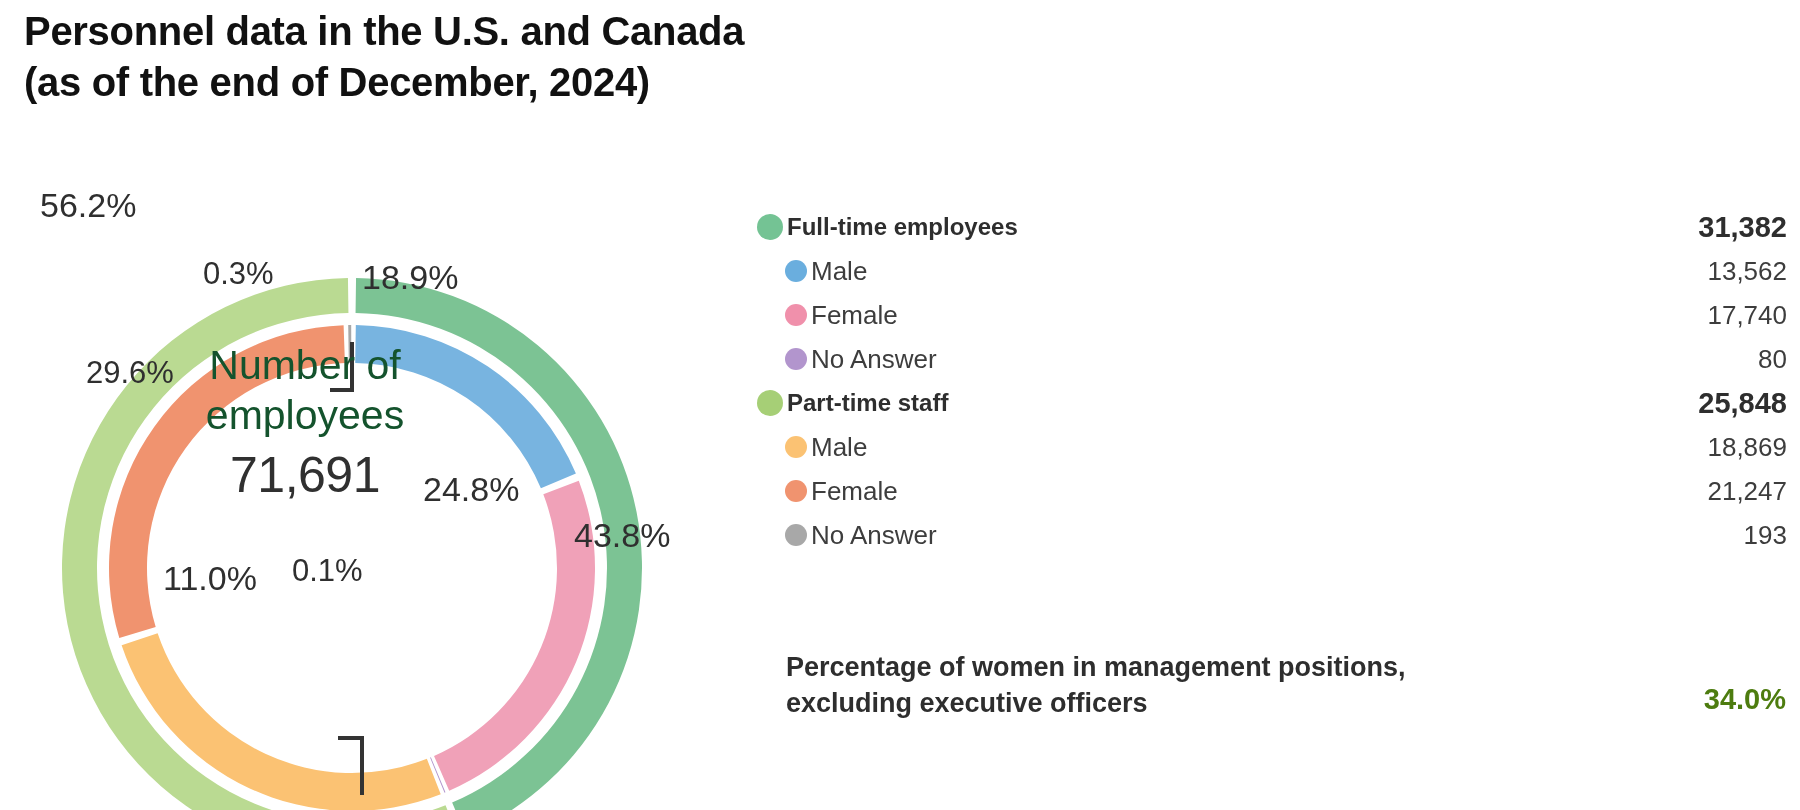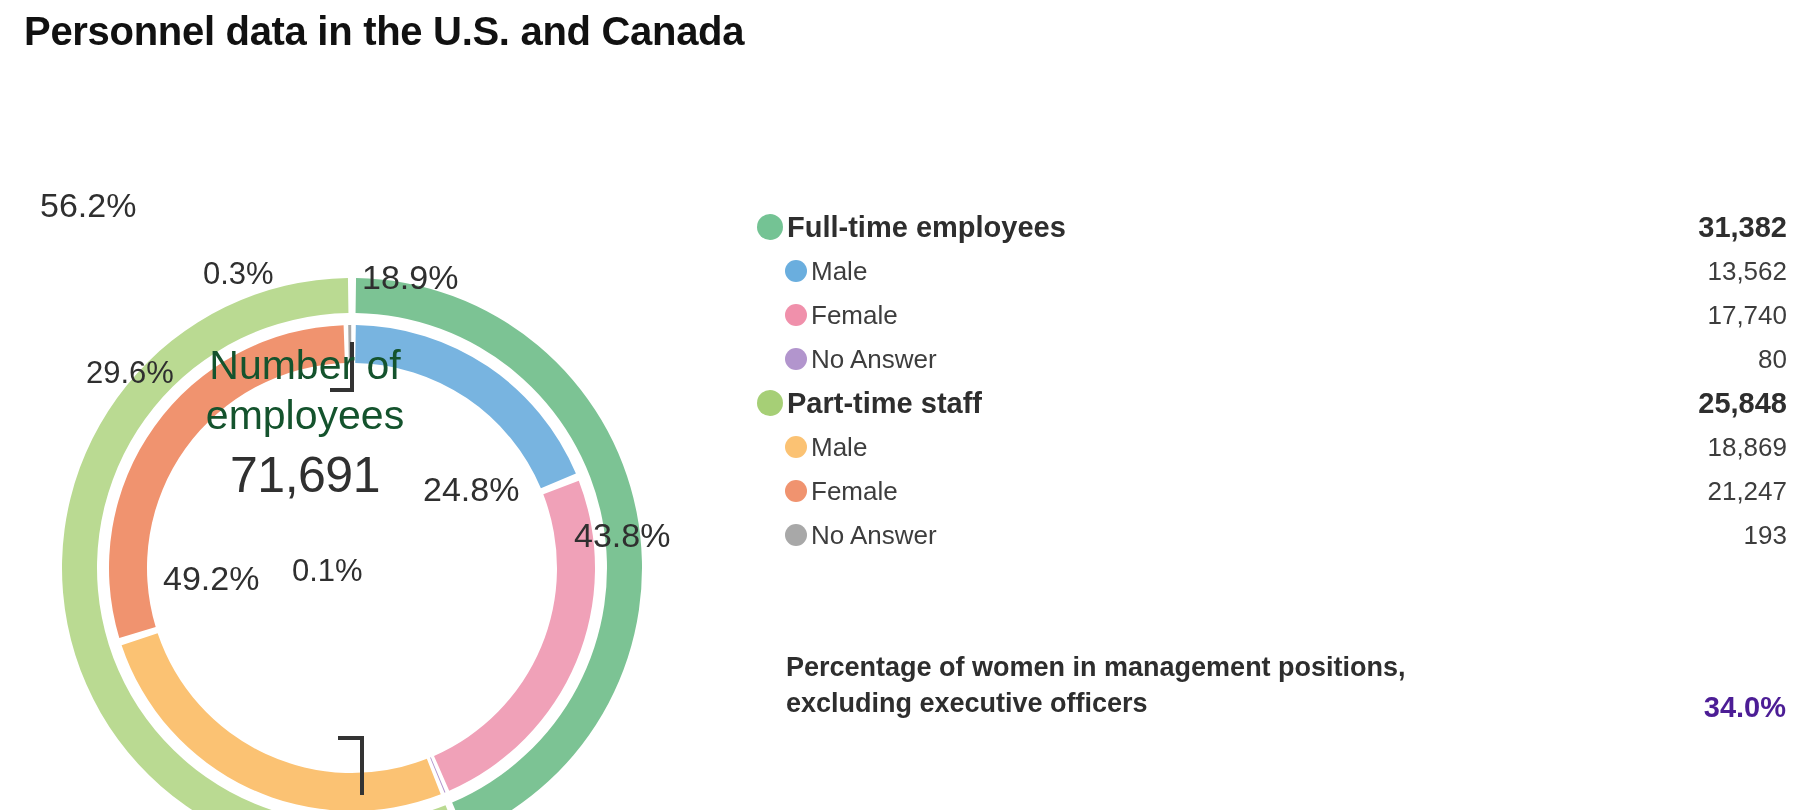--- a/index.html
+++ b/index.html
@@ -96,21 +96,21 @@
   .legend-row .lab {
     flex: 1 1 auto;
     white-space: nowrap;
   }
   .legend-row .val {
     flex: 0 0 auto;
     text-align: center;
   }
 
   .row-group .sw { width: 26px; height: 26px; margin-left: 0px; }
-  .row-group .lab { font-size: 29px; font-weight: bold; color: #2e2e2e; padding-left: 4px; }
+  .row-group .lab { font-size: 24px; font-weight: bold; color: #2e2e2e; padding-left: 4px; }
   .row-group .val { font-size: 29px; font-weight: bold; color: #2e2e2e; }
 
   .row-sub .sw { width: 22px; height: 22px; margin-left: 28px; }
   .row-sub .lab { font-size: 26px; color: #3d3d3d; padding-left: 4px; }
   .row-sub .val { font-size: 26px; color: #3d3d3d; }
 
   #footnote {
     position: absolute;
     left: 786px;
     top: 650px;
@@ -119,31 +119,32 @@
   #footnote .fn-text {
     font-size: 27px;
     font-weight: bold;
     color: #2e2e2e;
     line-height: 1.32;
     max-width: 700px;
   }
   #footnote .fn-val {
     position: absolute;
     right: 0px;
-    top: 41px;
+    top: 33px;
     font-size: 29px;
     font-weight: bold;
-    color: #4c1d95;
+    color: #4d7c0f;
   }
 </style>
 </head>
 <body>
 
 <div id="title-block">
   <div class="tline">Personnel data in the U.S. and Canada</div>
+  <div class="tline">(as of the end of December, 2024)</div>
 </div>
 
 <div id="chart-area">
   <svg id="donut-svg" width="700" height="660" viewBox="0 0 700 660">
     <g id="ring-outer">
         <path d="M 356.04903229835213 128.02826803730176 A 290 290 0 0 1 465.8708695806258 684.7085020409963 L 452.1278335967572 652.5195448981174 A 255 255 0 0 0 355.5603559864821 163.02485637762743 Z" fill="#7cc394"></path>
         <path d="M 458.3795346027415 687.7839776890098 A 290 290 0 1 1 347.9509677016478 128.02826803730176 L 348.4396440135179 163.02485637762743 A 255 255 0 1 0 445.5406252541348 655.223842450681 Z" fill="#bada92"></path>
       </g>
     <g id="ring-inner">
         <path d="M 355.81687810677244 175.02997830695648 A 243 243 0 0 1 575.9140123196241 323.599178568578 L 540.8986523684072 338.3614469405699 A 205 205 0 0 0 355.2200000489232 213.0252903412596 Z" fill="#78b4e0"></path>
@@ -163,21 +164,21 @@
     <div class="ctitle">employees</div>
     <div class="cvalue">71,691</div>
   </div>
 
   <div class="pct-label" style="left:40px;  top:36px;">56.2%</div>
   <div class="pct-label" style="left:543px; top:366px;margin-left:31px;">43.8%</div>
   <div class="pct-label pct-small" style="left:203px; top:106px;">0.3%</div>
   <div class="pct-label" style="left:362px; top:108px;">18.9%</div>
   <div class="pct-label" style="left:423px; top:320px;">24.8%</div>
   <div class="pct-label pct-small" style="left:292px; top:403px;">0.1%</div>
-  <div class="pct-label" style="left:163px; top:409px;">49.2%</div>
+  <div class="pct-label" style="left:163px; top:409px;">11.0%</div>
   <div class="pct-label pct-small" style="left:86px;  top:205px;text-align:center;">29.6%</div>
 </div>
 
 <div id="legend">
     <div class="legend-row row-group">
       <span class="sw" style="background: rgb(116, 195, 148);"></span>
       <span class="lab">Full-time employees</span>
       <span class="val">31,382</span>
     </div>
     <div class="legend-row row-sub">

